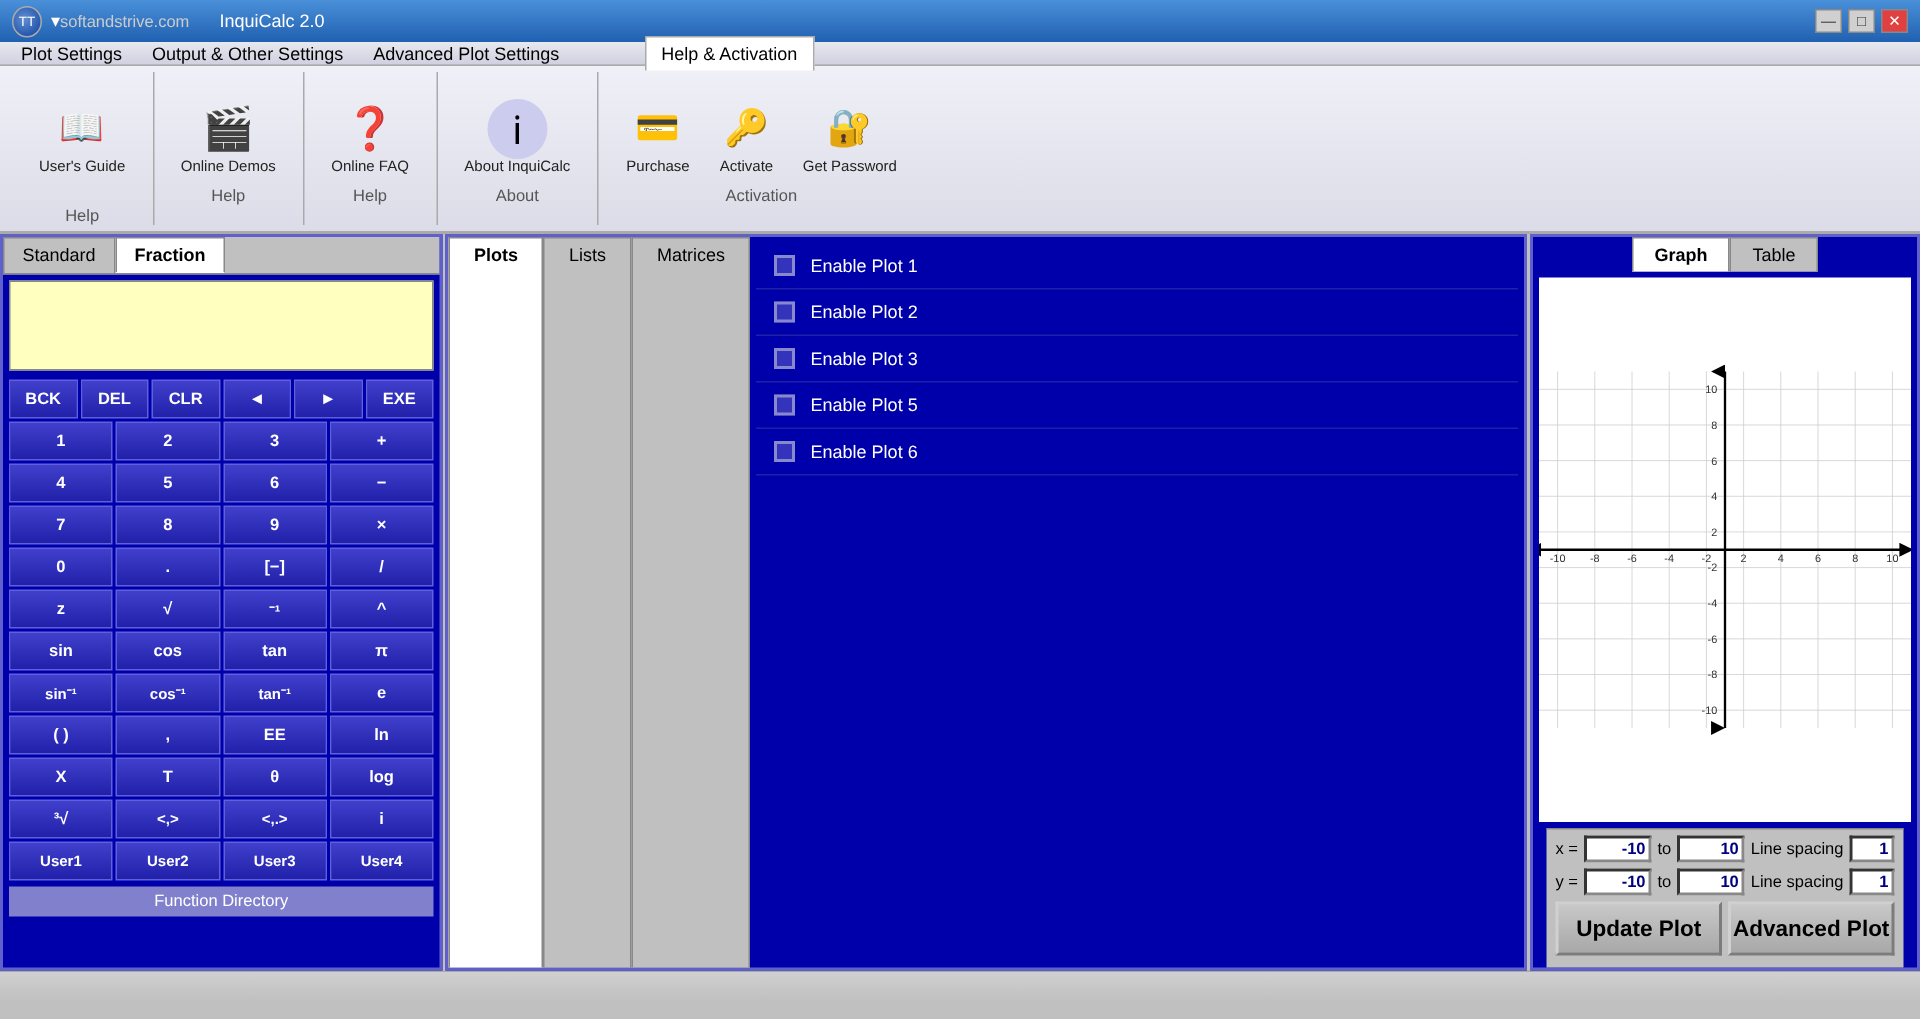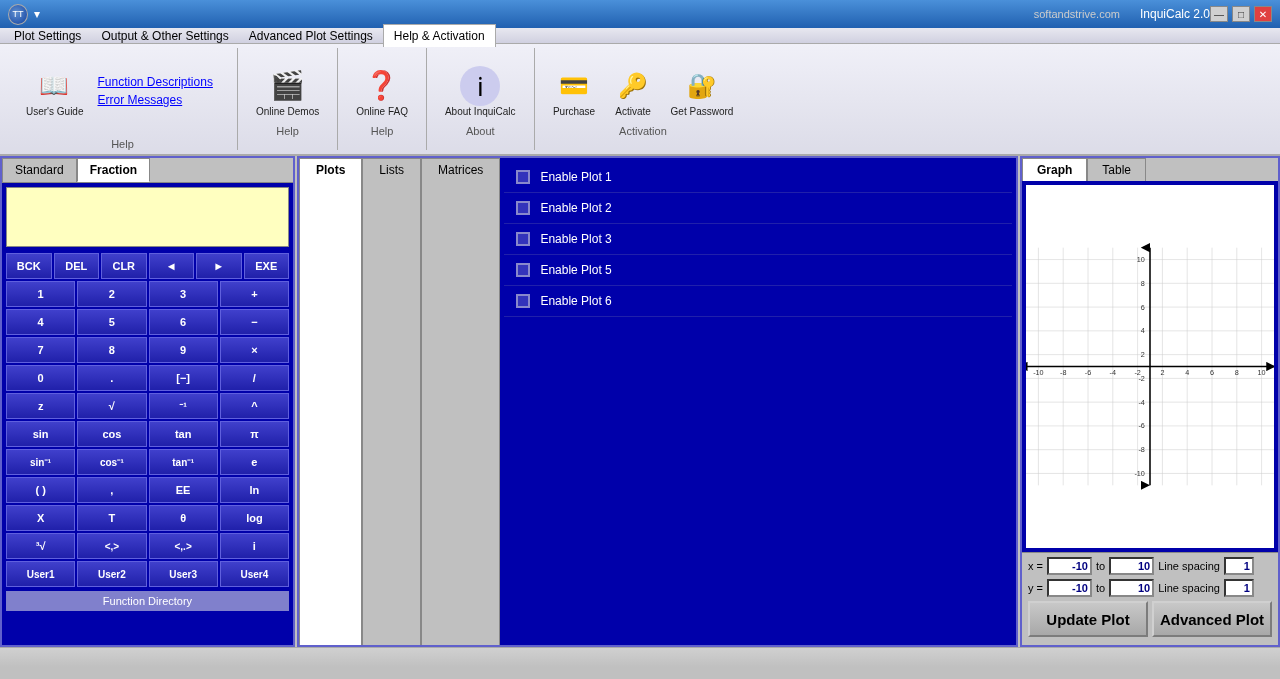--- a/index.html
+++ b/index.html
@@ -9,21 +9,21 @@
     .titlebar {
       background: linear-gradient(to bottom, #4a90d9, #2060b0);
       height: 28px;
       display: flex;
       align-items: center;
       justify-content: space-between;
       padding: 0 8px;
       color: white;
     }
     .titlebar-left { display: flex; align-items: center; gap: 6px; }
-    .titlebar-title { flex: 1; text-align: right; font-size: 12px; color: white; }
+    .titlebar-title { flex: 1; text-align: left; font-size: 12px; color: white; }
     .titlebar-controls { display: flex; gap: 4px; }
     .titlebar-btn {
       width: 18px; height: 16px;
       display: flex; align-items: center; justify-content: center;
       font-size: 10px; cursor: pointer; border: 1px solid #888;
       background: #d0d0d0; color: #333;
     }
     .titlebar-btn.close { background: #e04040; color: white; }
     .app-icon {
       width: 20px; height: 21px; border-radius: 50%;
@@ -44,20 +44,21 @@
     .menu-item {
       padding: 4px 10px;
       font-size: 12px;
       cursor: pointer;
       color: #000;
     }
     .menu-item.active {
       background: white;
       border: 1px solid #aaa;
       border-bottom: none;
+      margin-left: 47px;
     }
 
     
     .toolbar {
       background: linear-gradient(to bottom, #f0f0f8, #dcdce8);
       height: 112px;
       border-bottom: 2px solid #aaa;
       display: flex;
       align-items: center;
       padding: 4px 8px;
@@ -219,20 +220,21 @@
     }
 
     
     .graph-panel {
       width: 260px;
       background: #0000aa;
       border: 2px solid #6060cc;
       display: flex;
       flex-direction: column;
       flex-shrink: 0;
+      align-items: center;
     }
     .graph-tabs {
       display: flex;
       background: #c0c0c0;
     }
     .graph-tab {
       padding: 4px 14px;
       font-size: 12px;
       cursor: pointer;
       background: #c0c0c0;
@@ -328,24 +330,20 @@
   <div class="menu-item active">Help &amp; Activation</div>
 </div>
 
 <div class="toolbar">
 
   <div class="toolbar-section">
     <div style="display:flex;align-items:center;gap:8px;flex:1;">
       <div class="toolbar-icon-btn">
         <div class="toolbar-icon">📖</div>
         <div class="toolbar-icon-label">User's Guide</div>
-      </div>
-      <div class="toolbar-text-links">
-        <div class="toolbar-link">Function Descriptions</div>
-        <div class="toolbar-link">Error Messages</div>
       </div>
     </div>
     <div class="toolbar-group-label">Help</div>
   </div>
 
   <div class="toolbar-section">
     <div class="toolbar-icon-btn">
       <div class="toolbar-icon" style="font-size:28px;">🎬</div>
       <div class="toolbar-icon-label">Online Demos</div>
     </div>

